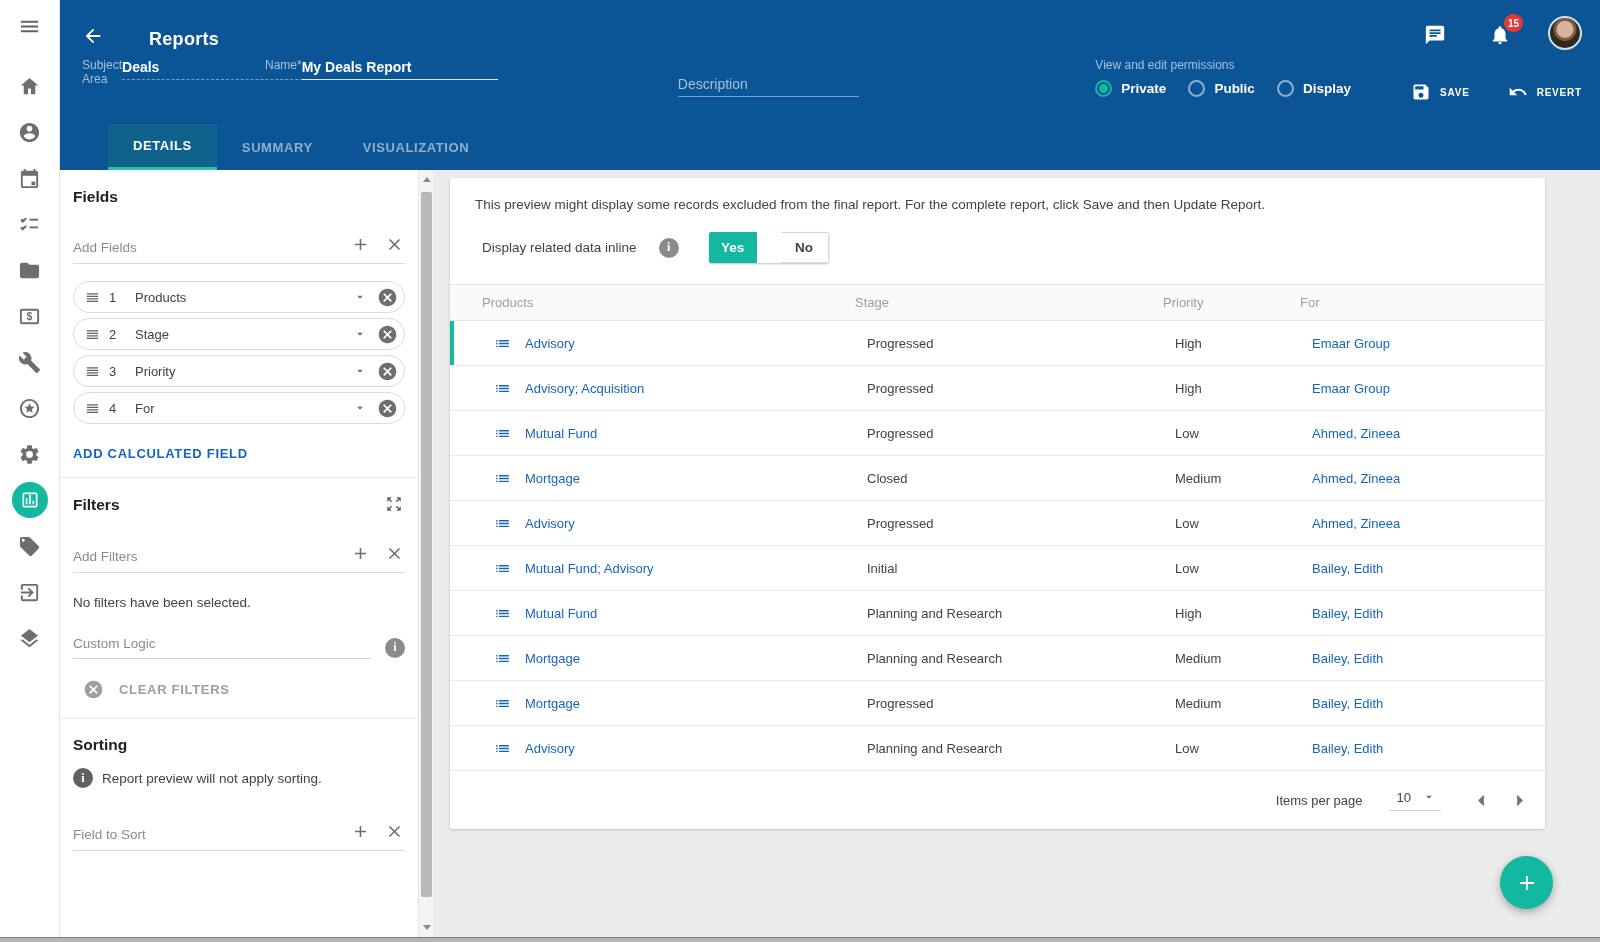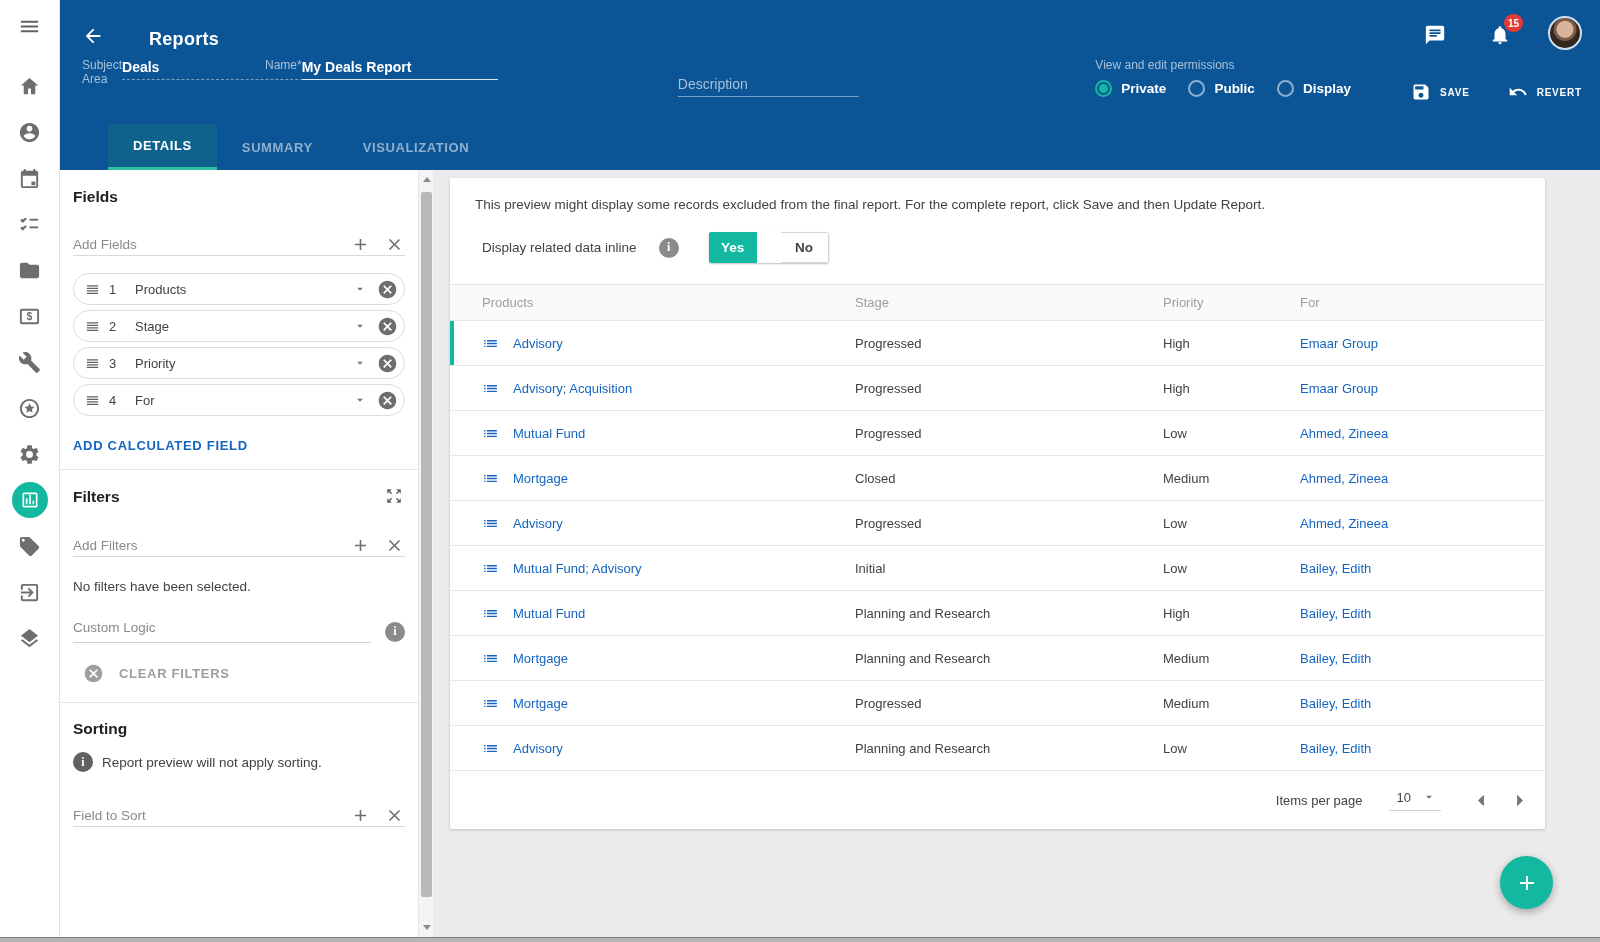--- a/index.html
+++ b/index.html
@@ -53,21 +53,21 @@
   .action-btn svg{width:20px;height:20px;fill:#fff;margin-right:9px;}
   .tabs{position:absolute;left:48px;bottom:0;display:flex;height:46px;}
   .tab{display:flex;align-items:center;padding:0 25px;font-size:13px;font-weight:bold;letter-spacing:.6px;color:#8fafcd;cursor:pointer;}
   .tab.active{background:#0f628c;color:#fff;border-bottom:3px solid #2ebfa5;}
 
   
   .panel{position:absolute;left:60px;top:170px;width:358px;bottom:5px;background:#fff;overflow:hidden;}
   .p-section{padding:0 13px;}
   .p-title{font-size:15.5px;font-weight:bold;color:#212121;}
   .fields-title{padding-top:18px;}
-  .add-row{display:flex;align-items:center;border-bottom:1px solid #d9d9d9;margin-top:27px;}
+  .add-row{display:flex;align-items:flex-end;border-bottom:1px solid #d9d9d9;padding-bottom:8px;margin-top:27px;}
   .add-row .ph{color:#8a8a8a;font-size:13.5px;flex:1;}
   .sq-icon{width:22px;height:22px;display:flex;align-items:center;justify-content:center;color:#6e6e6e;cursor:pointer;margin-left:12px;}
   .sq-icon svg{width:19px;height:19px;fill:currentColor;}
   .pill-list{margin-top:17px;}
   .pill{display:flex;align-items:center;height:32px;border:1px solid #dcdcdc;border-radius:16px;background:#fff;margin-bottom:5px;padding:0 5px 0 11px;}
   .drag-icon{width:16px;height:16px;color:#5f6368;display:flex;align-items:center;cursor:grab;}
   .drag-icon svg{width:15px;height:15px;fill:currentColor;}
   .pill .num{font-size:13px;color:#424242;margin:0 0 0 8px;width:14px;}
   .pill .fname{font-size:13px;color:#424242;margin-left:12px;flex:1;}
   .caret-icon{width:16px;height:16px;color:#757575;cursor:pointer;display:flex;align-items:center;justify-content:center;}
@@ -107,21 +107,21 @@
   .preview-note{font-size:13.5px;color:#424242;padding:0 25px 0 25px;}
   .inline-row{display:flex;align-items:center;padding:20px 25px 21px 32px;}
   .inline-label{font-size:13.5px;color:#424242;}
   .inline-row .info-icon{margin-left:22px;}
   .toggle{display:flex;margin-left:30px;border-radius:3px;overflow:hidden;box-shadow:0 1px 2px rgba(0,0,0,.25);gap:24px;}
   .toggle-opt{min-width:48px;height:31px;display:flex;align-items:center;justify-content:center;font-size:13.5px;font-weight:bold;color:#424242;background:#fff;border:1px solid #d6d6d6;cursor:pointer;}
   .toggle-opt.on{background:var(--accent-green);color:#fff;border-color:var(--accent-green);}
   .toggle-opt + .toggle-opt{border-left:none;}
   .rtable{border-top:1px solid #e6e6e6;}
   .thead{display:grid;grid-template-columns:373px 308px 137px 1fr;padding-left:32px;height:36px;align-items:center;background:#fafafa;border-bottom:1px solid #e6e6e6;color:#9e9e9e;font-size:13px;}
-  .trow{display:grid;grid-template-columns:373px 308px 137px 1fr;padding-left:32px;height:45px;align-items:center;border-bottom:1px solid #e9e9e9;position:relative;background:#fff;}
+  .trow{display:grid;grid-template-columns:373px 308px 137px 1fr;padding-left:44px;height:45px;align-items:center;border-bottom:1px solid #e9e9e9;position:relative;background:#fff;}
   .trow.hl::before{content:"";position:absolute;left:0;top:0;bottom:0;width:4px;background:var(--accent-green);}
   .pcell{display:flex;align-items:center;}
   .list-icon{width:18px;height:18px;color:var(--link-blue);margin-right:13px;flex:none;display:flex;align-items:center;}
   .list-icon svg{width:17px;height:17px;fill:currentColor;}
   .cell-link{color:var(--link-blue);font-size:13px;cursor:pointer;}
   .cell-text{font-size:13px;color:#424242;}
   .pag-row{display:flex;align-items:center;justify-content:flex-end;height:58px;padding-right:14px;color:#424242;}
   .pag-label{font-size:13px;}
   .page-size{display:flex;align-items:center;border-bottom:1px solid #cfcfcf;margin-left:26px;padding:0 4px 5px 8px;cursor:pointer;}
   .page-size .val{font-size:13px;margin-right:10px;}

